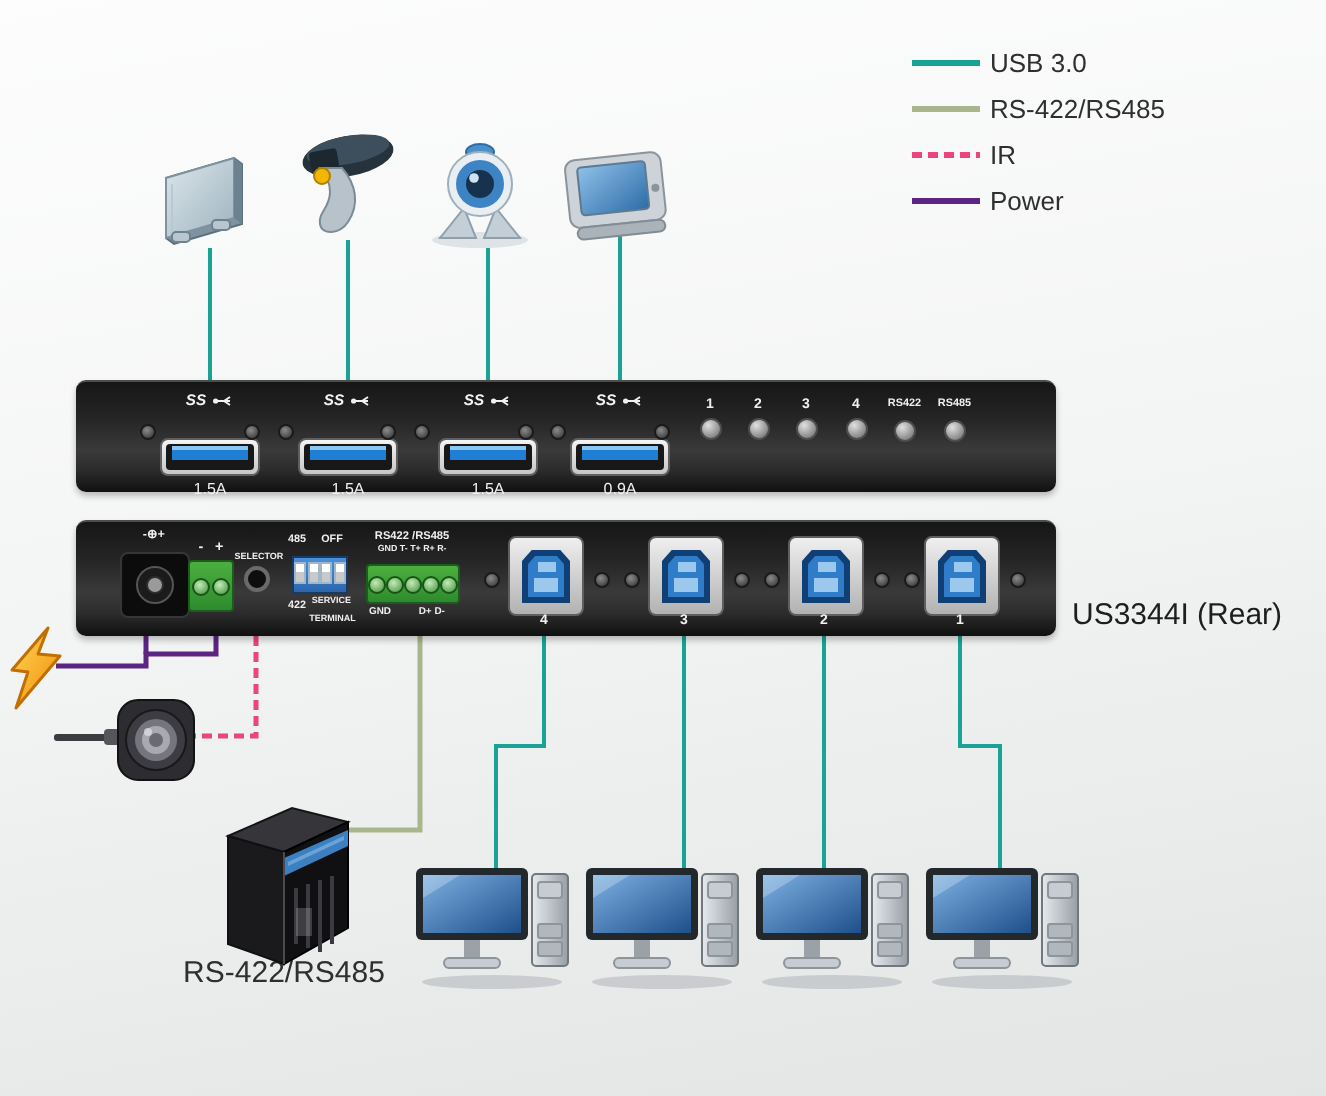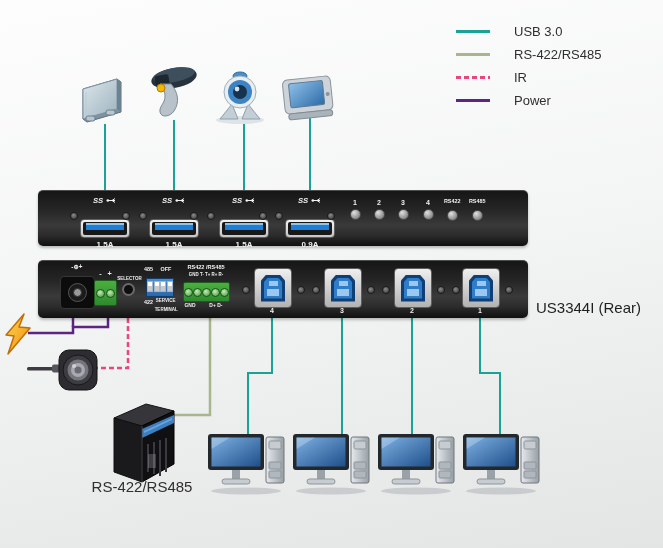--- a/index.html
+++ b/index.html
@@ -5,21 +5,21 @@
   html,body{margin:0;padding:0;background:#fff;}
   .stage{position:relative;width:663px;height:548px;overflow:hidden;
          font-family:"Liberation Sans",sans-serif;
          background:linear-gradient(170deg,#fdfdfd 0%,#f4f5f5 45%,#e9eaea 80%,#e3e4e4 100%);}
   svg{display:block}
   .abs{position:absolute}
   .z1{z-index:1}.z3{z-index:3}
 
   
   .legend{position:absolute;left:456px;top:20px;z-index:2}
-  .lrow{display:flex;align-items:center;height:23px;gap:24px}
+  .lrow{display:flex;align-items:center;height:23px;gap:5px}
   .lswatch{width:34px;height:3px;flex:0 0 auto}
   .ls-usb{background:#1aa394}
   .ls-serial{background:#a9b58c}
   .ls-ir{height:3px;background:repeating-linear-gradient(90deg,#e8467c 0 5px,rgba(0,0,0,0) 5px 8px)}
   .ls-power{background:#5c2483}
   .ltext{font-size:13px;color:#2f2f2f;white-space:nowrap}
 
   
   .panel{position:absolute;left:38px;width:490px;z-index:2;border-radius:5px;
          background:linear-gradient(180deg,#161616 0%,#262626 35%,#3a3a3a 62%,#2c2c2c 80%,#101010 100%);
@@ -30,21 +30,21 @@
   #front-name{top:227px}
   #rear-name{top:299px}
 
   
   .fp-port{position:absolute;top:5px;width:56px;display:flex;flex-direction:column;align-items:center}
   .sslogo{height:9px;display:flex;align-items:center;gap:1px;margin-bottom:14px}
   .sslogo .ss{font-size:9px;line-height:9px;font-style:italic;font-weight:bold;color:#f2f2f2;display:inline-block;transform:scale(.85)}
   .usba{width:50px;height:19px;background:linear-gradient(#f4f4f4,#c6c6c6);border:1px solid #5f5f5f;border-radius:4px;padding:2px;box-sizing:border-box}
   .usba-in{width:100%;height:100%;background:#181818;border-radius:2px;position:relative;overflow:hidden}
   .usba-tab{position:absolute;top:1px;left:3px;right:3px;height:5px;background:#1f7fd4;border-top:2px solid #8cc6f0}
-  .amp{font-size:8px;font-weight:bold;color:#f0f0f0;margin-top:3px;line-height:1}
+  .amp{font-size:8px;font-weight:normal;color:#f0f0f0;margin-top:3px;line-height:1}
   .ledcol{position:absolute;top:8px;width:30px;display:flex;flex-direction:column;align-items:center;gap:3px}
   .ledlbl{font-size:7px;font-weight:bold;color:#f0f0f0;line-height:1;white-space:nowrap}
   .ledlbl.sm{font-size:8px;transform:scale(.68);transform-origin:center top}
   .led{width:9px;height:9px;border-radius:50%;border:1px solid #4e4e4e;
        background:radial-gradient(circle at 35% 30%,#e0e0e0,#8a8a8a 70%,#6f6f6f)}
   .scr{position:absolute;width:6px;height:6px;border-radius:50%;border:1px solid #1a1a1a;
        background:radial-gradient(circle at 40% 35%,#8a8a8a,#2e2e2e)}
 
   
   .sc{display:inline-block;font-size:9px;font-weight:bold;color:#f0f0f0;line-height:1;white-space:nowrap;transform-origin:center top}

